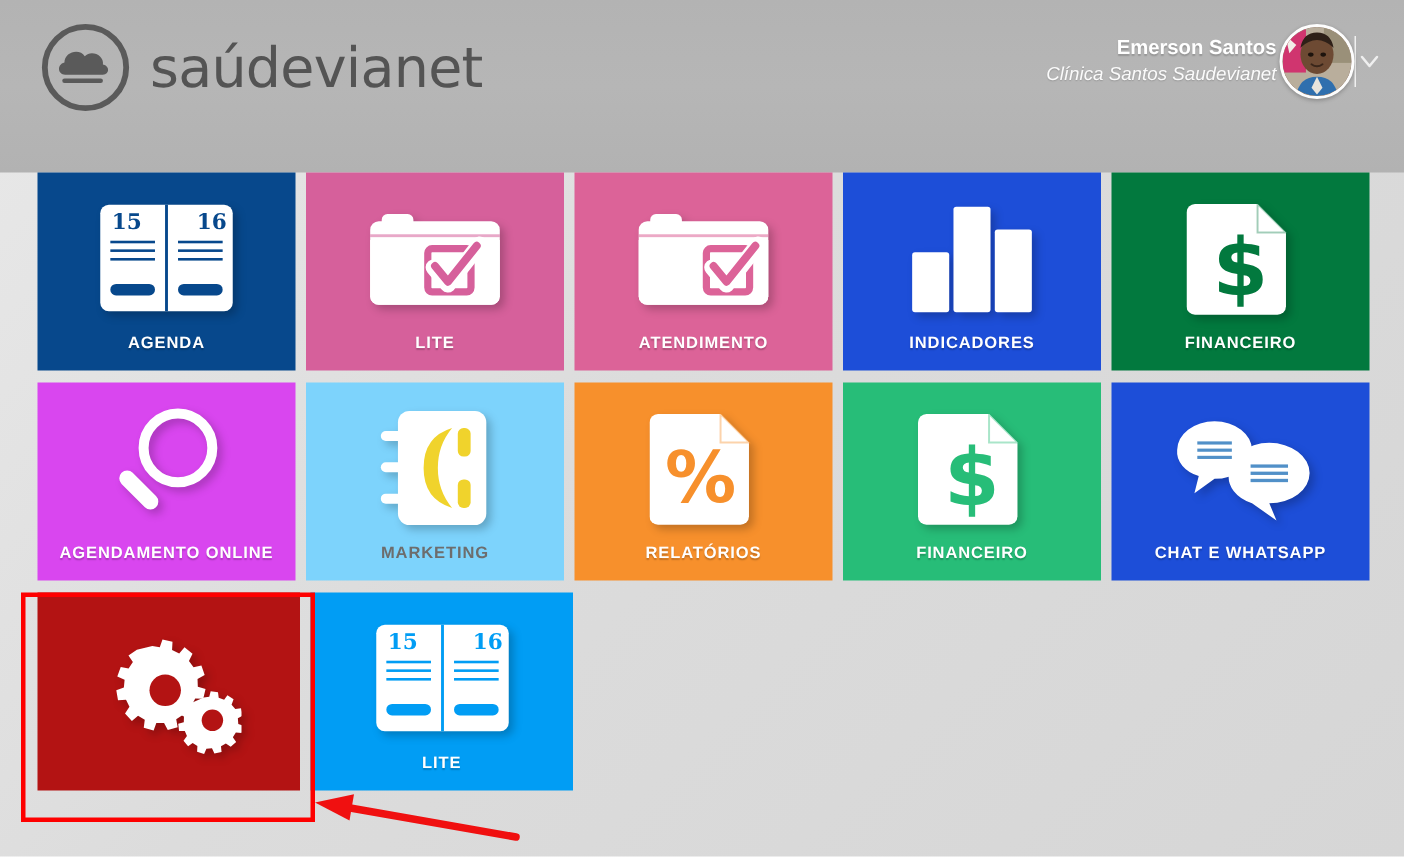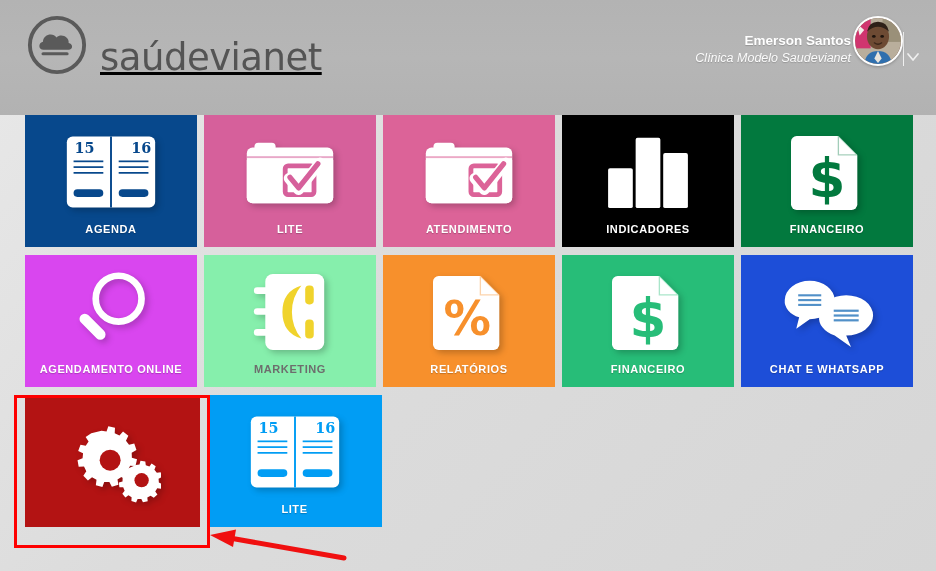--- a/index.html
+++ b/index.html
@@ -14,31 +14,31 @@
   }
 
   
   .header {
     position: absolute; left: 0; top: 0;
     width: 936px; height: 115px;
     background: linear-gradient(180deg, #b3b3b3 0%, #b6b6b6 50%, #b2b2b2 100%);
   }
   .brand {
     position: absolute; left: 26px; top: 14px;
-    display: flex; align-items: flex-end; gap: 12px; text-decoration: underline;
+    display: flex; align-items: center; gap: 12px;
   }
   .brand-logo { width: 62px; height: 62px; display:block; }
   .brand-name {
     font-size: 37px; color: #545454; letter-spacing: -0.5px;
     font-weight: 400; line-height: 1;
     font-family: "DejaVu Sans", sans-serif;
   }
   .user-area {
     position: absolute; right: 14px; top: 16px;
-    display: flex; align-items: flex-end; 
+    display: flex; align-items: center; 
   }
   .user-text { text-align: right; padding-right: 2px; }
   .user-name {
     font-size: 13.5px; font-weight: bold; color: #ffffff;
     line-height: 1.25; text-shadow: 0 1px 1px rgba(0,0,0,.18);
   }
   .user-org {
     font-size: 12.5px; font-style: italic; color: #fbfbfb;
     line-height: 1.3; text-shadow: 0 1px 1px rgba(0,0,0,.18);
   }
@@ -107,21 +107,21 @@
         <path d="M18 37 C13 37 12 30 17.5 28.6 C17.5 21 28 18.5 31.5 24.2 C36 19.5 45 23.5 44 30 C49 31 48.5 37 44 37 Z" fill="#5a5a5a"></path>
         <rect x="16" y="39.5" width="28" height="3.2" rx="1.6" fill="#5a5a5a"></rect>
       </svg>
     </span>
     <span class="brand-name">saúdevianet</span>
   </div>
 
   <div class="user-area">
     <div class="user-text">
       <div class="user-name">Emerson Santos</div>
-      <div class="user-org">Clínica Modelo Saudevianet</div>
+      <div class="user-org">Clínica Santos Saudevianet</div>
     </div>
     <div class="avatar">
       <svg viewBox="0 0 50 50" aria-hidden="true">
         <defs>
           <clipPath id="avclip">
               <circle cx="25" cy="25" r="25"></circle>
             </clipPath>
         </defs>
         <g clip-path="url(#avclip)">
           <rect x="0" y="0" width="50" height="50" fill="#b9ae9c"></rect>
@@ -196,21 +196,21 @@
           <path d="M5 28 h90 v39 a6 6 0 0 1 -6 6 h-78 a6 6 0 0 1 -6 -6z" fill="#ffffff"></path>
           <rect x="5" y="24" width="90" height="2" fill="#dc6398" opacity=".55"></rect>
           <rect x="52" y="34" width="30" height="30" rx="3" fill="none" stroke="#dc6398" stroke-width="5"></rect>
           <path d="M56 47 L66 59 L88 31" fill="none" stroke="#ffffff" stroke-width="11" stroke-linecap="round" stroke-linejoin="round"></path>
           <path d="M57 46 L66 57 L86 32" fill="none" stroke="#dc6398" stroke-width="5.5" stroke-linecap="round" stroke-linejoin="round"></path>
         </svg>
       </div>
       <div class="tile-label">ATENDIMENTO</div>
     </div>
 
-    <div class="tile" style="background:#000000">
+    <div class="tile" style="background:#1d4ed8">
       <div class="icon-wrap">
         <svg viewBox="0 0 92 80" width="88" height="76" aria-hidden="true">
           <rect x="4" y="36" width="26" height="42" rx="2" fill="#ffffff"></rect>
           <rect x="33" y="4" width="26" height="74" rx="2" fill="#ffffff"></rect>
           <rect x="62" y="20" width="26" height="58" rx="2" fill="#ffffff"></rect>
         </svg>
       </div>
       <div class="tile-label">INDICADORES</div>
     </div>
 
@@ -233,21 +233,21 @@
     <div class="tile" style="background:#d946ef">
       <div class="icon-wrap">
         <svg viewBox="0 0 88 88" width="84" height="84" aria-hidden="true">
           <circle cx="52" cy="30" r="24" fill="none" stroke="#ffffff" stroke-width="7"></circle>
           <rect x="8" y="54" width="34" height="11" rx="5.5" fill="#ffffff" transform="rotate(45 25 59)"></rect>
         </svg>
       </div>
       <div class="tile-label">AGENDAMENTO ONLINE</div>
     </div>
 
-    <div class="tile label-dark" style="background:#86efac">
+    <div class="tile label-dark" style="background:#7dd3fc">
       <div class="icon-wrap">
         <svg viewBox="0 0 80 88" width="76" height="84" aria-hidden="true">
           <rect x="14" y="4" width="62" height="80" rx="8" fill="#ffffff"></rect>
           <g fill="#ffffff">
             <rect x="2" y="18" width="22" height="7" rx="3.5"></rect>
             <rect x="2" y="40" width="22" height="7" rx="3.5"></rect>
             <rect x="2" y="62" width="22" height="7" rx="3.5"></rect>
           </g>
           <path d="M52 16 q-20 6 -20 28 q0 22 20 28 q-10 -12 -10 -28 q0 -16 10 -28z" fill="#f0d32c"></path>
           <rect x="56" y="16" width="9" height="20" rx="4" fill="#f0d32c"></rect>

